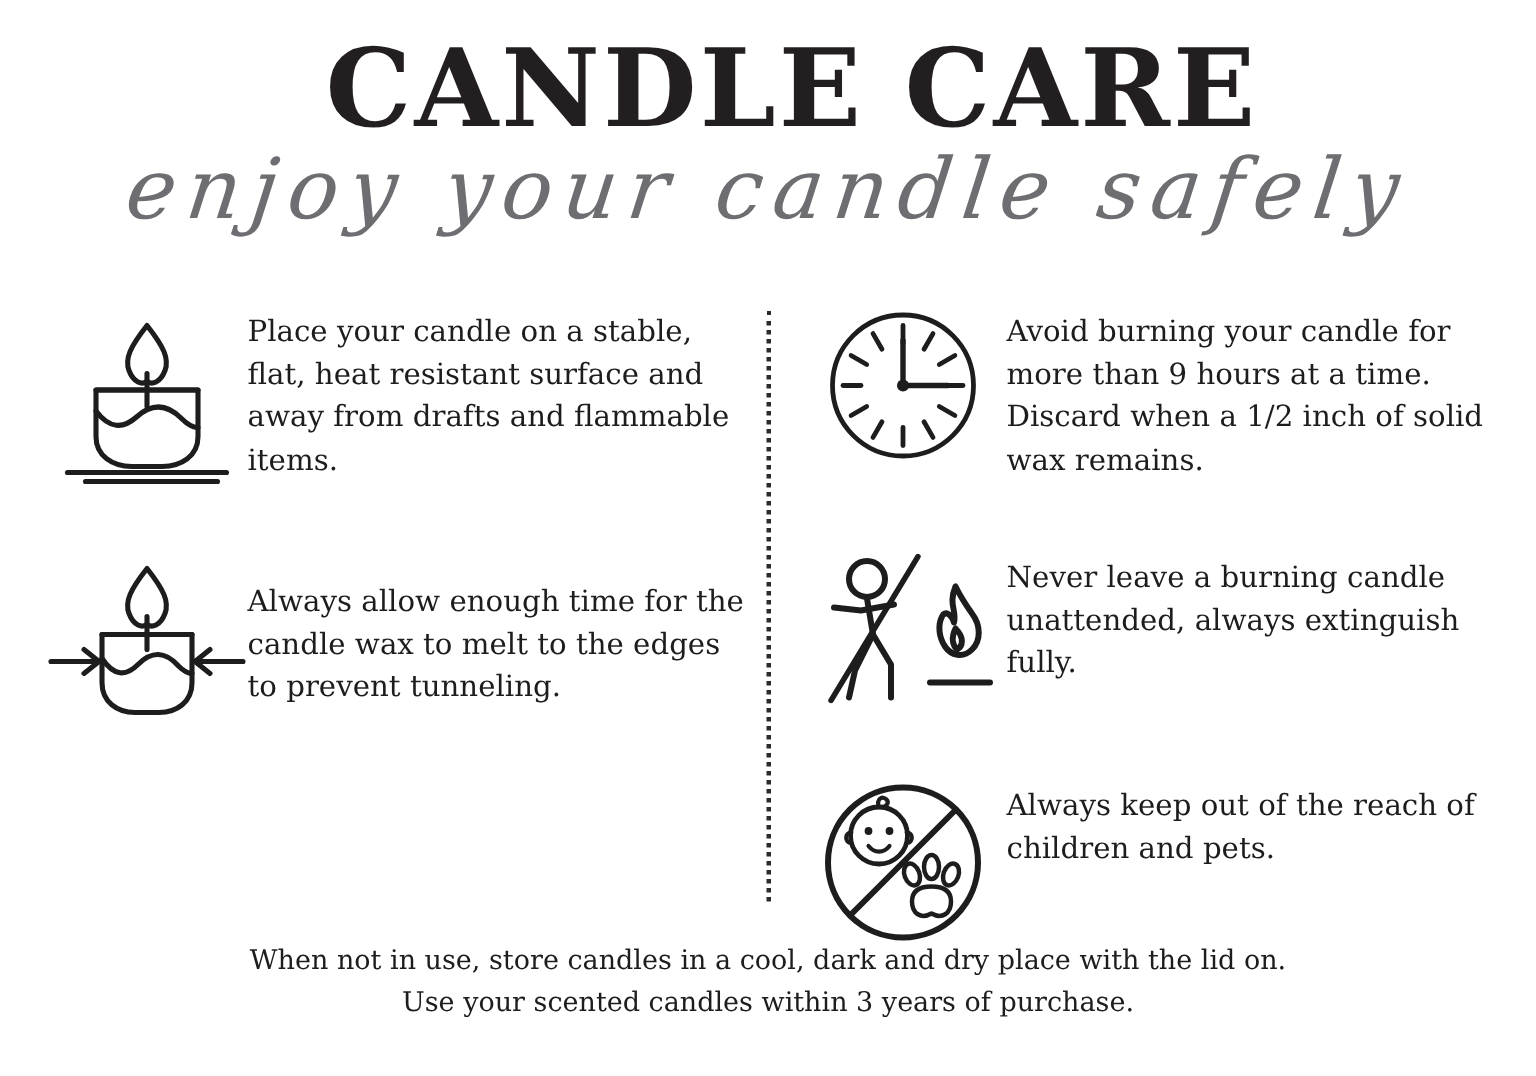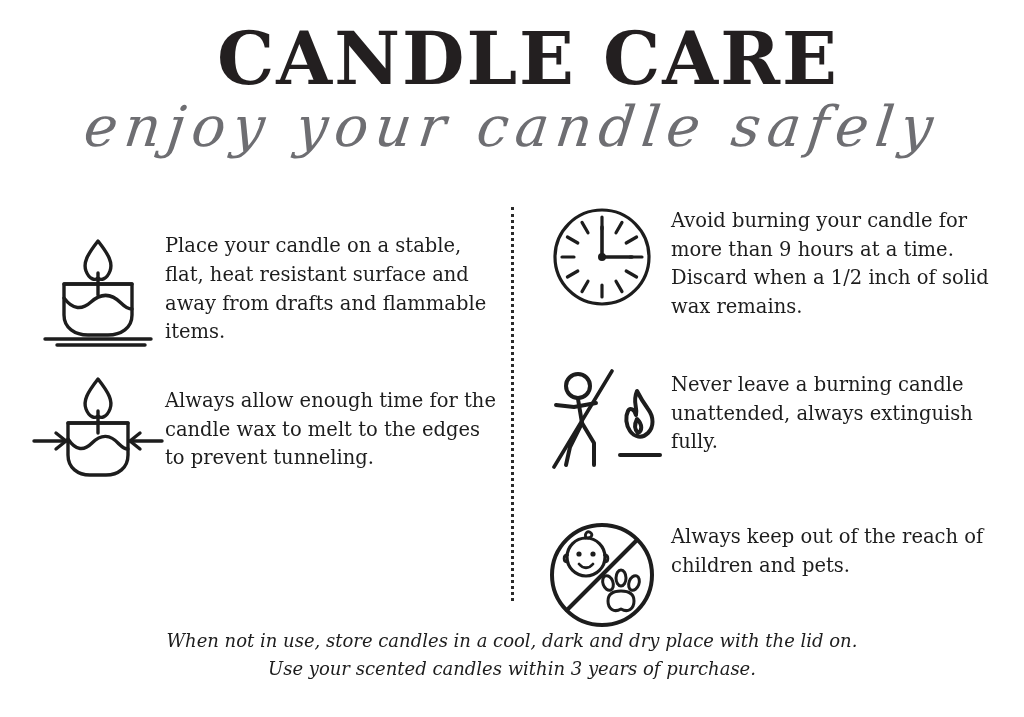--- a/index.html
+++ b/index.html
@@ -86,36 +86,35 @@
     flex: 1 1 auto;
     font-family: "DejaVu Serif", serif;
     font-size: 19.5px;
     line-height: 1.47;
     color: #1d1d1d;
     padding-top: 2px;
   }
   #right-column .tip-icon { width: 138px; }
 
   
-  #left-row-1  { height: 142px; align-items: flex-end; }
+  #left-row-1  { height: 142px; }
   #left-row-2  { height: 130px; }
   #left-row-3  { height: 120px; align-items: center; }
   #right-row-1 { height: 142px; }
   #right-row-2 { height: 130px; }
   #right-row-3 { height: 120px; }
 
   
   #footer {
     position: absolute;
     left: 0;
     top: 627px;
     width: 1024px;
     text-align: center;
     font-family: "DejaVu Serif", serif;
-    font-style: italic;
     font-size: 18px;
     line-height: 1.55;
     color: #1d1d1d;
   }
   .footer-line { display: block; }
 
   svg { display: block; }
 </style>
 </head>
 <body>

